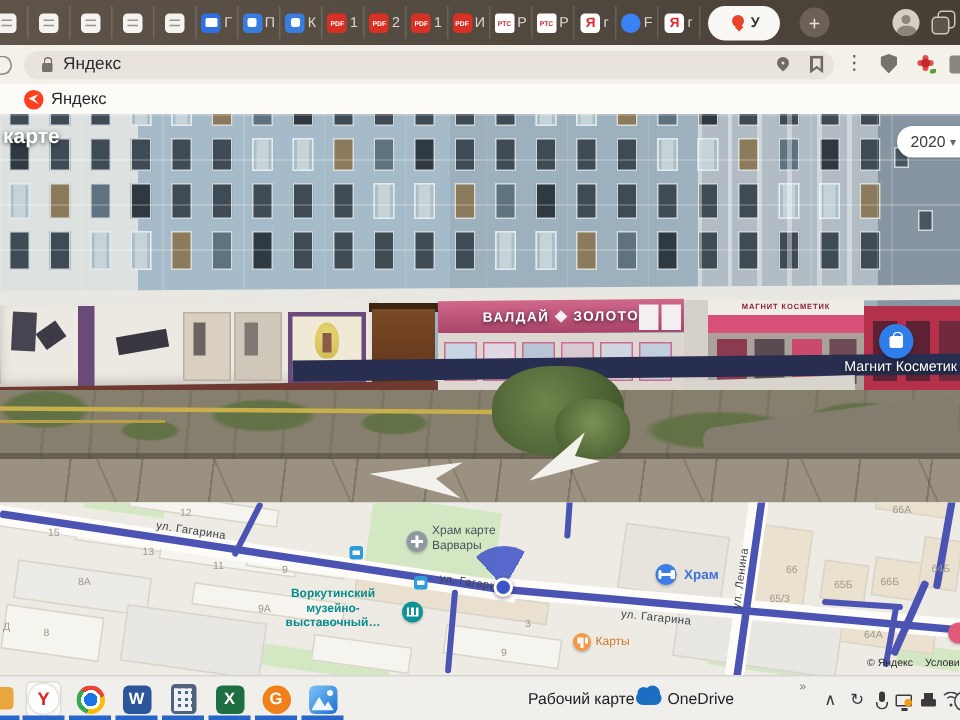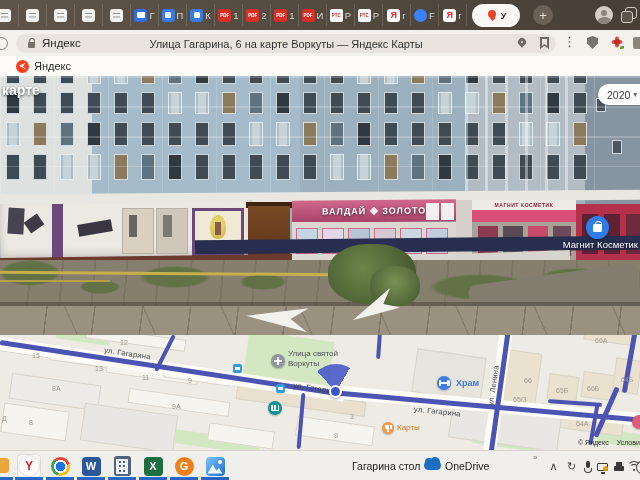--- a/index.html
+++ b/index.html
@@ -235,21 +235,20 @@
       </div>
     <div class="abs avatar"></div>
     <div class="abs tpanels"></div>
   </div>
 
   <div id="addressbar">
     <div class="abs reload-part"></div>
     <div id="urlfield"></div>
     <div class="abs lock"></div>
     <div class="abs" id="site-label">Яндекс</div>
-    <div class="abs" id="page-title">Улица Гагарина, 6 на карте Воркуты — Яндекс Карты</div>
     <div class="abs gpin"></div>
     <div class="abs bflag"></div>
     <div class="abs dots3">⋮</div>
     <div class="abs shield"></div>
     <div class="abs flower"></div>
     <div class="abs puzzle-part"></div>
   </div>
 
   <div id="bookmarks">
     <div class="abs ybm"></div>
@@ -506,26 +505,31 @@
         <span class="mstreet" style="left: 104px; top: 14px; transform: rotate(8.5deg);">ул. Гагарина</span>
         <span class="mstreet" style="left: 293px; top: 49px; transform: rotate(8deg);">ул. Гагарина</span>
         <span class="mstreet" style="left: 414px; top: 72px; transform: rotate(6deg);">ул. Гагарина</span>
         <span class="mstreet" style="left: 473px; top: 46px; transform: rotate(-82deg);">ул. Ленина</span>
       </div>
 
     <div class="poi-ic" style="left:271px;top:19px;width:14px;height:14px;background:#8f98a2">
         <span class="cross"></span>
       </div>
     <div class="abs" style="left:288px;top:14px;width:80px">
-      <span class="church-line">Улица святой</span>
-      <span class="church-line">Воркуты</span>
+      <span class="church-line">Храм карте</span>
+      <span class="church-line">Варвары</span>
     </div>
     <div class="poi-ic" style="left:268px;top:66px;width:14px;height:14px;background:#0b9396">
         <span class="mus"></span>
       </div>
+    <div class="abs" style="left:178px;top:56px;width:88px;text-align:center">
+      <span class="mus-line">Воркутинский</span>
+      <span class="mus-line">музейно-</span>
+      <span class="mus-line">выставочный…</span>
+    </div>
     <div class="poi-ic" style="left:437px;top:41px;width:14px;height:14px;background:#3d7de5">
         <span class="db"></span>
       </div>
     <div class="abs" style="left:456px;top:43px;font-size:9px;font-weight:bold;color:#3f74d9">Храм</div>
     <div class="poi-ic" style="left:382px;top:87px;width:12px;height:12px;background:#f2994a">
         <span class="fork"></span>
       </div>
     <div class="abs" style="left:397px;top:88px;font-size:8px;color:#cc7a28">Карты</div>
     <div class="poi-ic" style="left:632px;top:80px;width:14px;height:14px;background:#e05a7a"></div>
     <div class="transit" style="left:233px;top:29px"></div>
@@ -566,21 +570,21 @@
         <div class="app" style="left: 172px;">
           <div class="ic-garant"></div>
         </div>
         <div class="runbar" style="left: 170px; width: 28px;"></div>
         <div class="app" style="left: 203px;">
           <div class="ic-photos"></div>
         </div>
         <div class="runbar" style="left: 201px; width: 28px;"></div>
         <div class="runbar" style="left: 0px; width: 13px;"></div>
       </div>
-    <div class="abs" id="tb-desktop">Гагарина стол</div>
+    <div class="abs" id="tb-desktop">Рабочий карте</div>
     <div class="abs cloud"></div>
     <div class="abs" id="tb-onedrive">OneDrive</div>
     <div class="abs" id="tb-overflow">»</div>
     <div class="abs" id="tray" style="left:0;top:0;width:640px;height:30px">
         <div class="tray-ic" style="left: 546px;">∧</div>
         <div class="tray-ic" style="left: 564px;">↻</div>
         <div class="tray-ic" style="left: 580px;">
           <div class="mic-body"></div>
           <div class="mic-stand"></div>
         </div>

